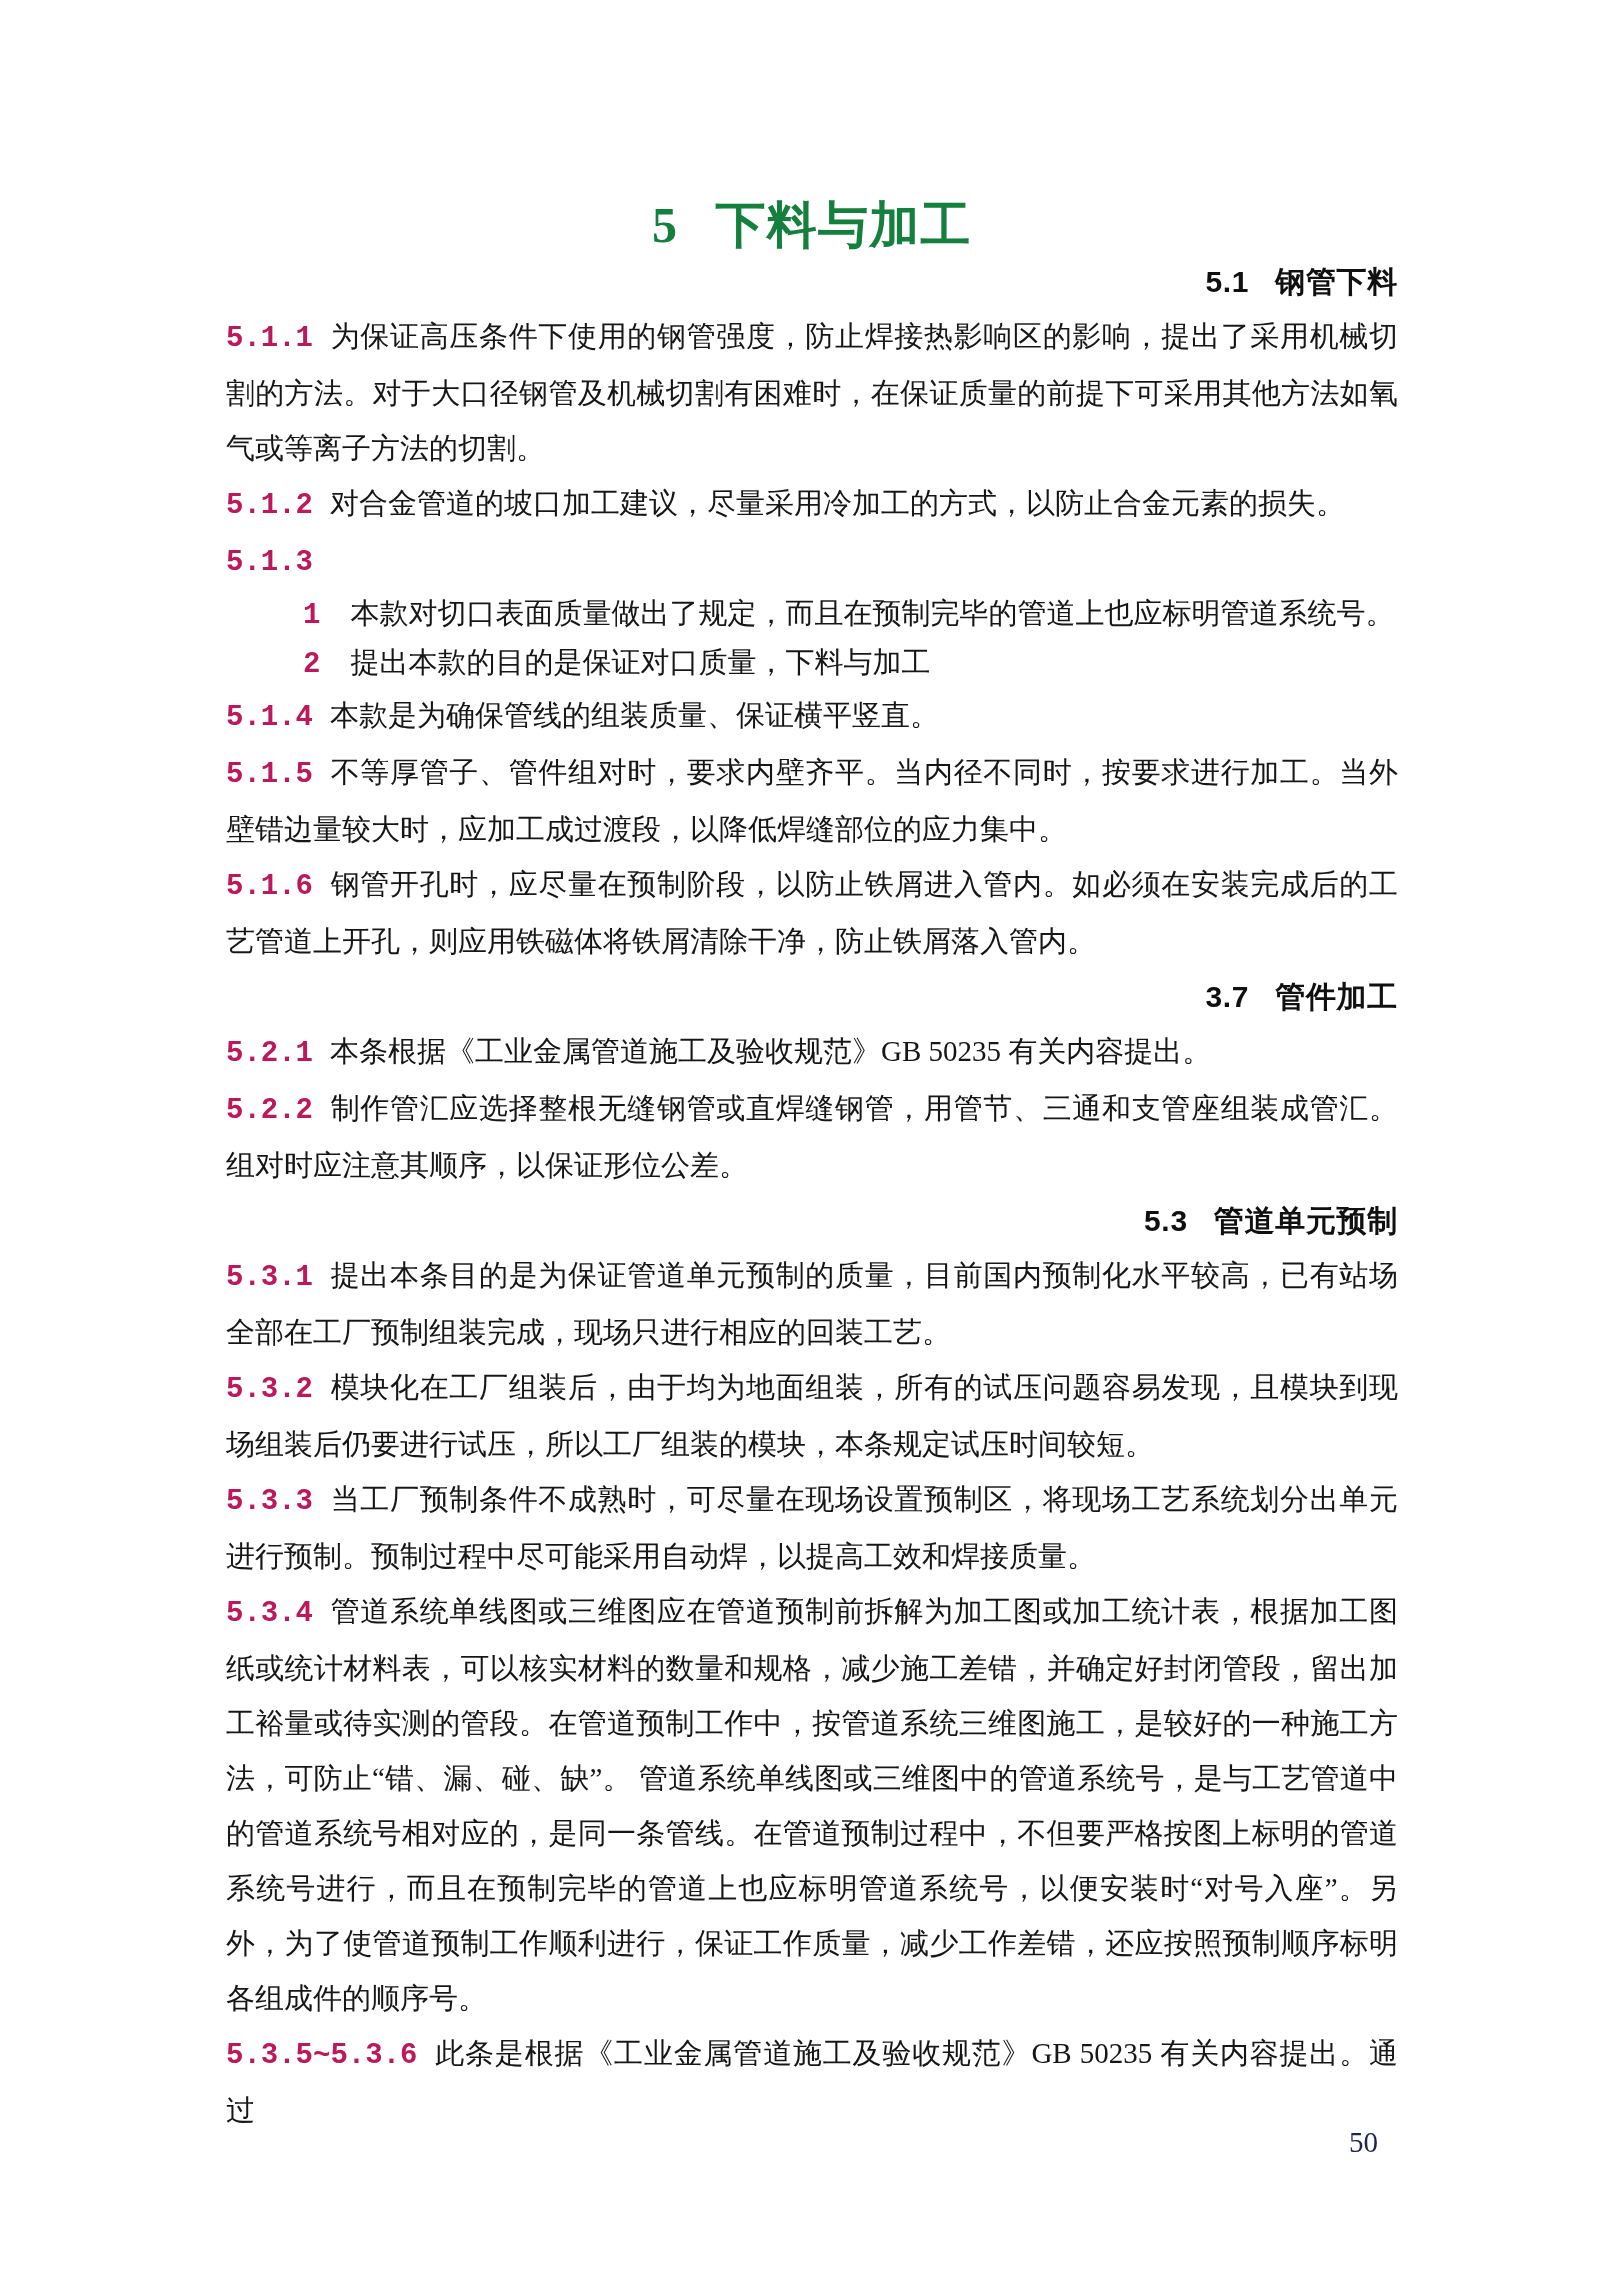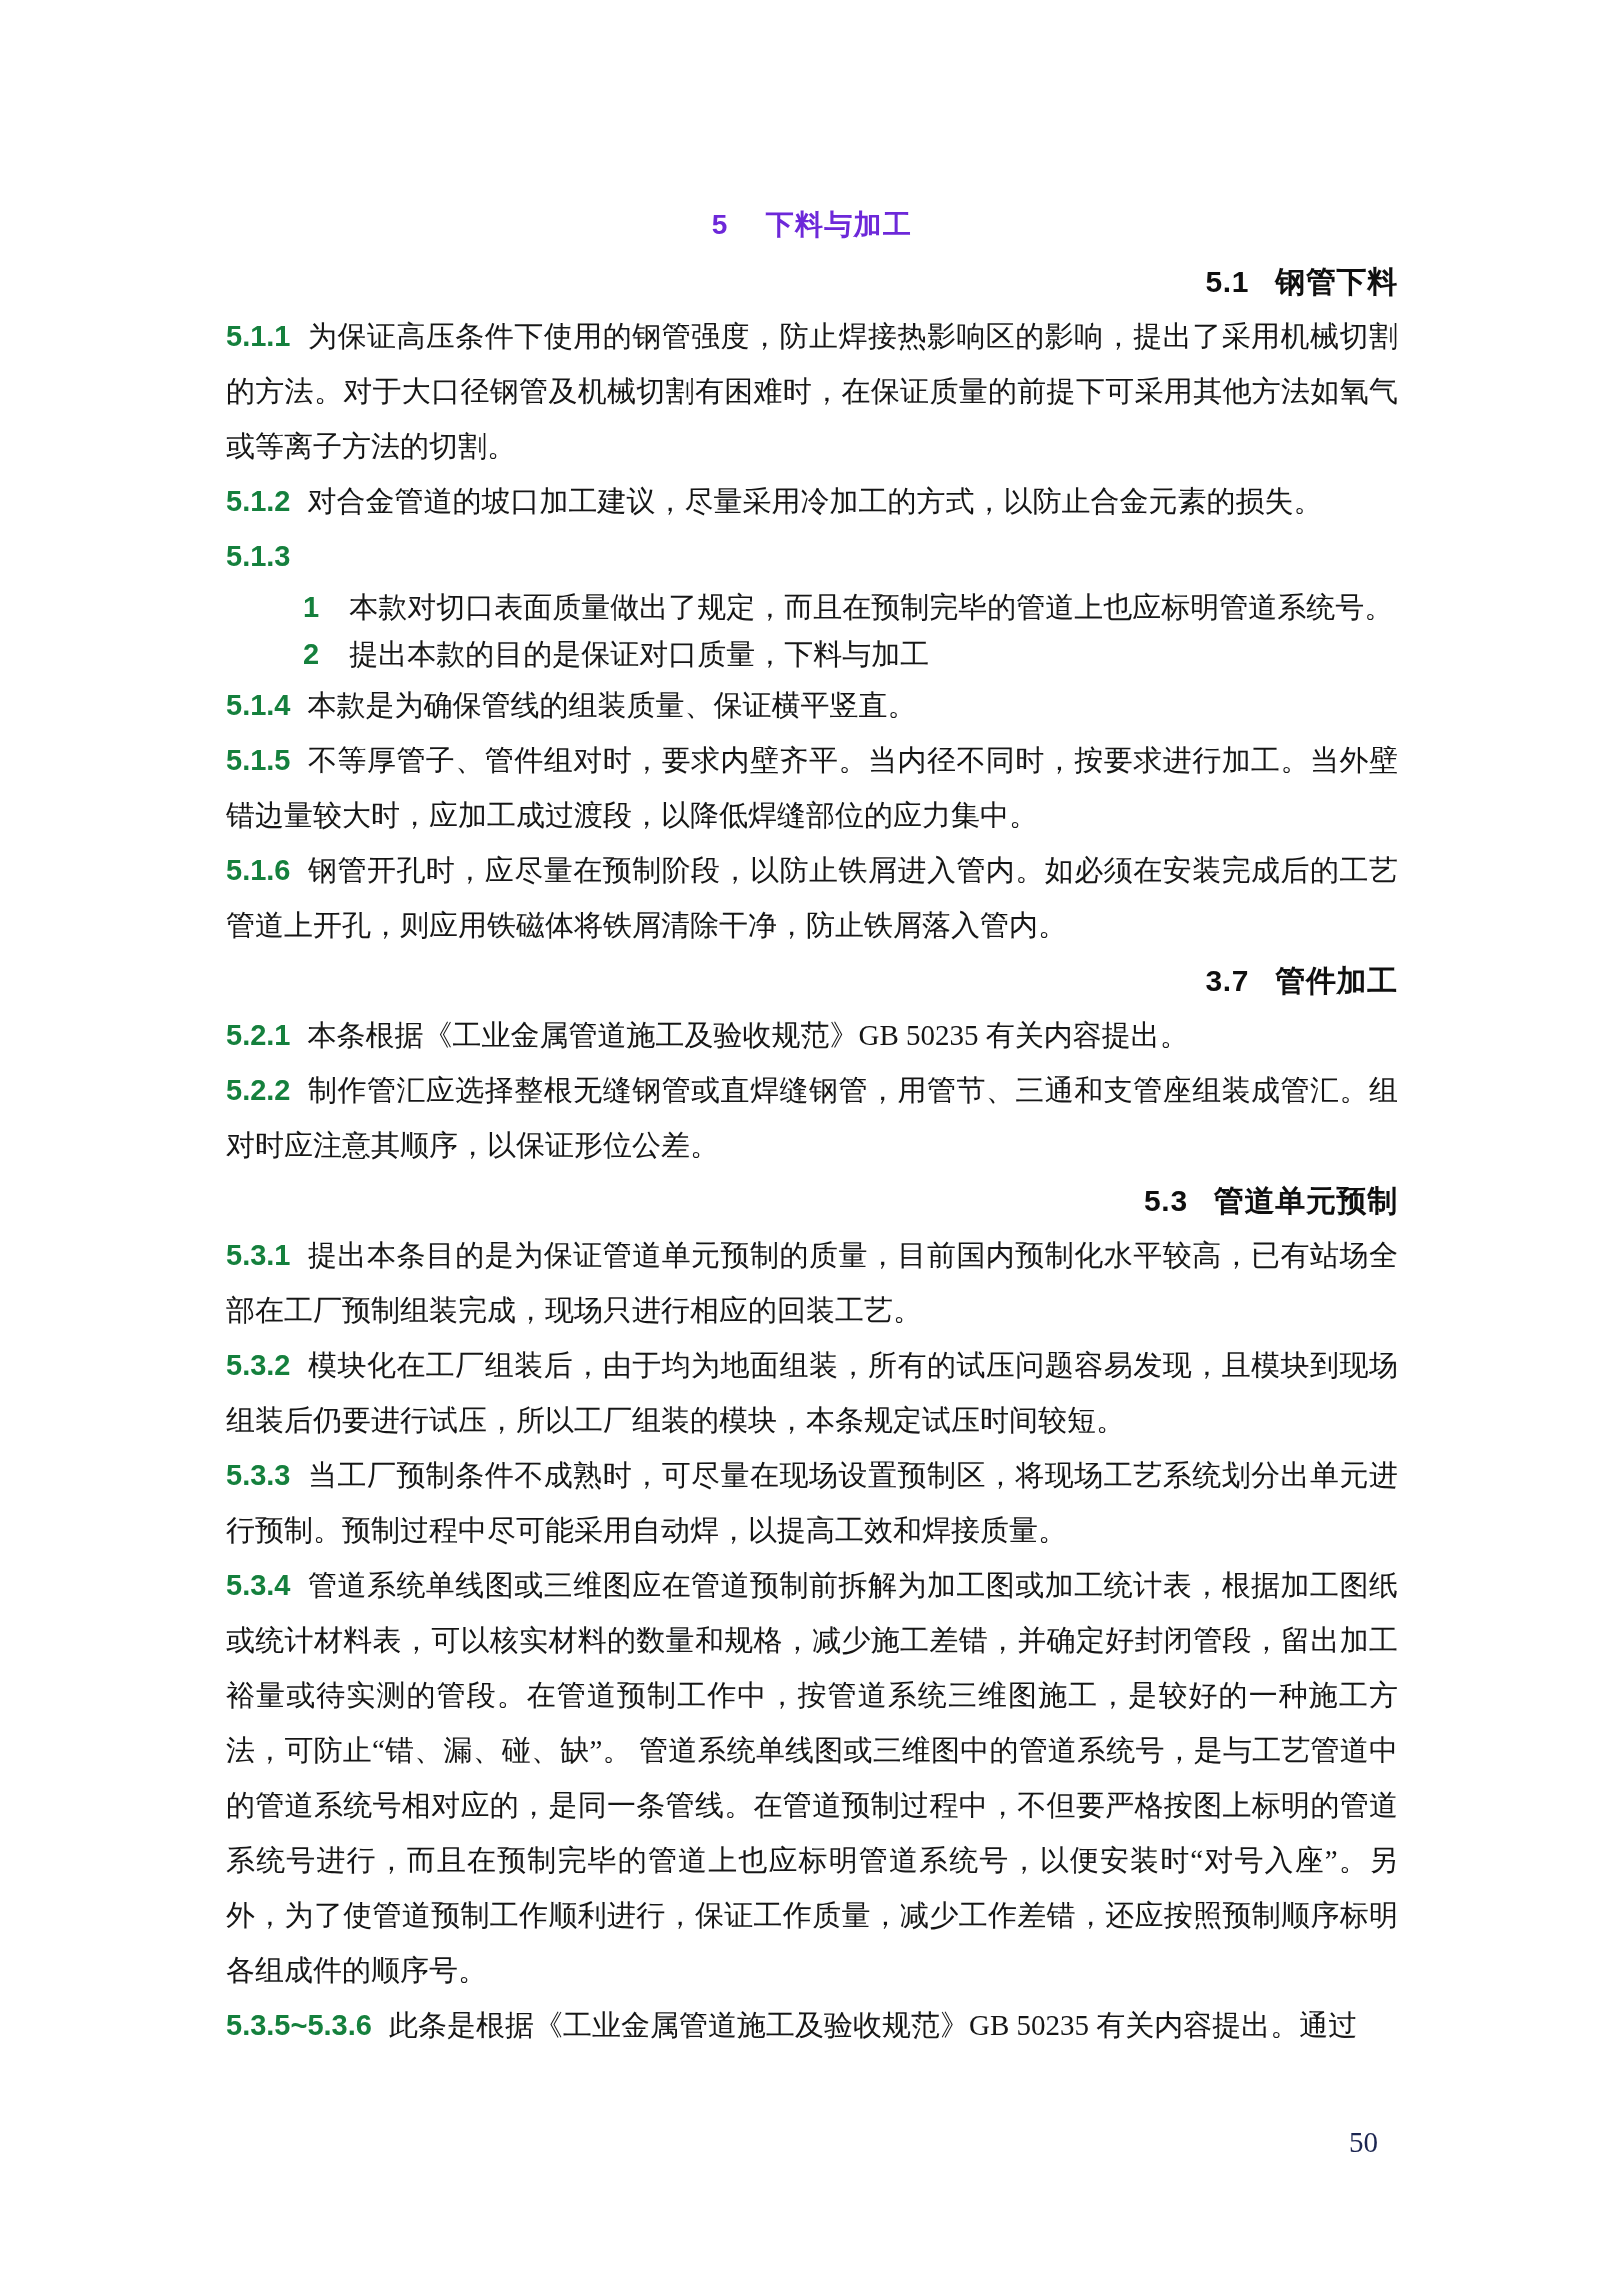--- a/index.html
+++ b/index.html
@@ -16,25 +16,25 @@
     overflow: hidden;
   }
   .content {
     position: absolute;
     left: 226px;
     top: 196px;
     width: 1172px;
   }
   .doc-title {
     text-align: center;
-    font-family: Liberation Sans, sans-serif;
+    font-family: Liberation Serif, serif;
     font-weight: 700;
-    font-size: 28px;
+    font-size: 50px;
     line-height: 58px;
-    color: #6d28d9;
+    color: #15803d;
     letter-spacing: 1.3px;
   }
   .doc-title .num {
     margin-right: 37px;
   }
   .section-heading {
     text-align: right;
     font-family: "Liberation Sans", sans-serif;
     font-weight: 700;
     font-size: 30px;
@@ -47,25 +47,25 @@
   }
   .clause {
     margin: 0;
     font-family: "Liberation Serif", serif;
     font-size: 29px;
     line-height: 55px;
     text-align: justify;
     color: #161616;
   }
   .clause .num {
-    font-family: Liberation Sans, sans-serif;
+    font-family: Liberation Mono, monospace;
     font-weight: 700;
     margin-right: 17px;
     white-space: nowrap;
-    color: #15803d;
+    color: #be185d;
   }
   .clause.sub {
     padding-left: 77px;
     line-height: 47px;
   }
   .clause.sub .num {
     margin-right: 30px;
   }
   .page-num {
     position: absolute;

